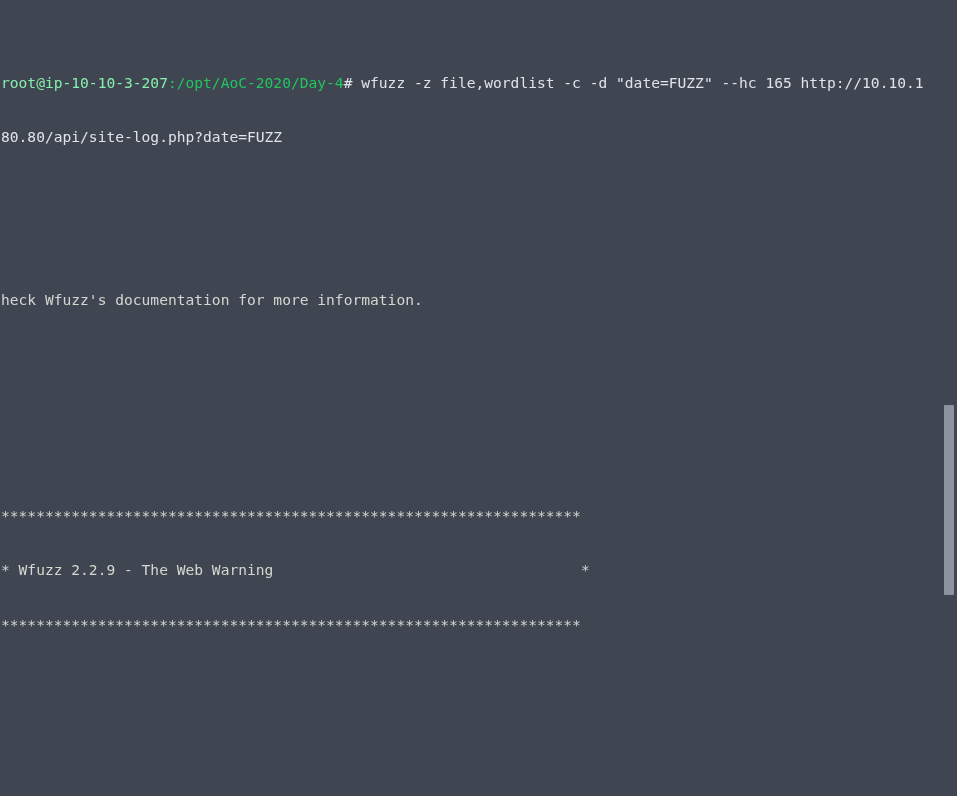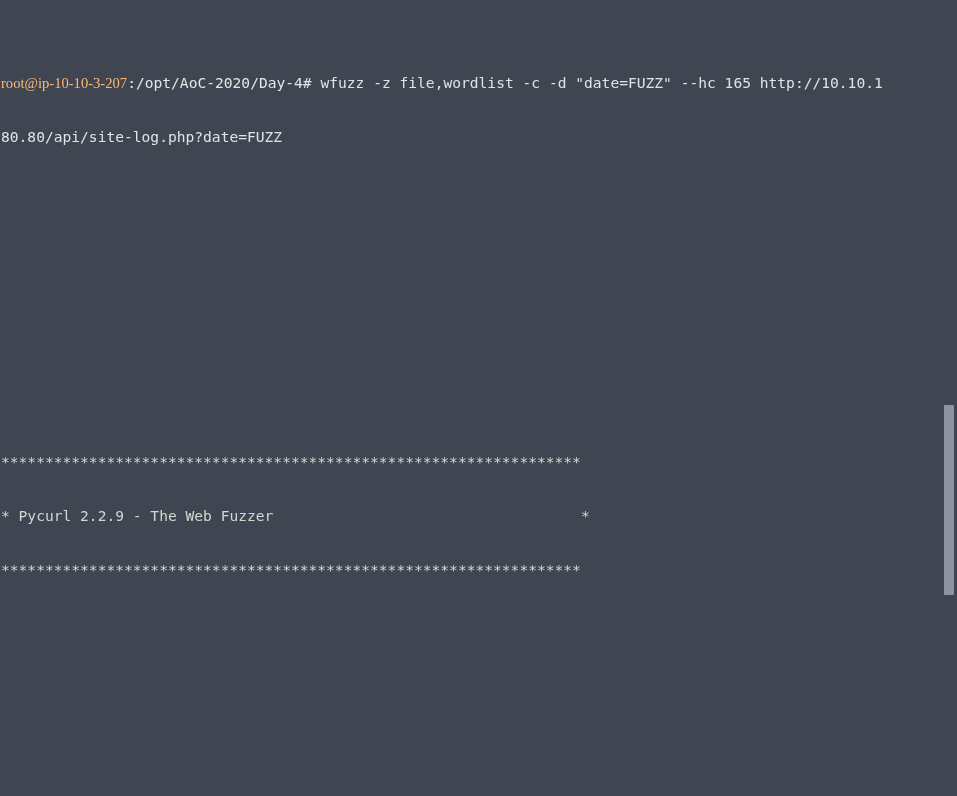--- a/index.html
+++ b/index.html
@@ -30,22 +30,22 @@
     white-space: pre;
   }
   .line {
     white-space: pre;
     height: 18.05px;
     overflow: visible;
   }
   .blank { height: 18.05px; }
 
   
-  .fg-green   { color: #fdba74; font-family: Liberation Serif, serif; }
-  .fg-blue    { color: #e5e5e5; }
+  .fg-green   { color: #86efac; }
+  .fg-blue    { color: #22c55e; }
   .fg-white   { color: #dfe3e8; }
 
   
   #scrollbar {
     position: absolute;
     right: 0;
     top: 0;
     width: 17px;
     height: 796px;
     background: #404552;
@@ -65,27 +65,28 @@
 
   <div id="screen">
 
     
     <div class="line"><span class="fg-green">root@ip-10-10-3-207</span><span class="fg-blue">:/opt/AoC-2020/Day-4</span><span class="fg-white"># </span><span class="fg-white">wfuzz -z file,wordlist -c -d "date=FUZZ" --hc 165 http://10.10.1</span></div>
     <div class="line"><span class="fg-white">80.80/api/site-log.php?date=FUZZ</span></div>
 
     <div class="blank"></div>
 
     
+    <div class="line">heck Wfuzz's documentation for more information.</div>
 
     <div class="blank"></div>
     <div class="blank"></div>
 
     
     <div class="line">******************************************************************</div>
-    <div class="line">* Pycurl 2.2.9 - The Web Fuzzer                                   *</div>
+    <div class="line">* Wfuzz 2.2.9 - The Web Warning                                   *</div>
     <div class="line">******************************************************************</div>
 
     <div class="blank"></div>
     
 
     
     
     
 
     

